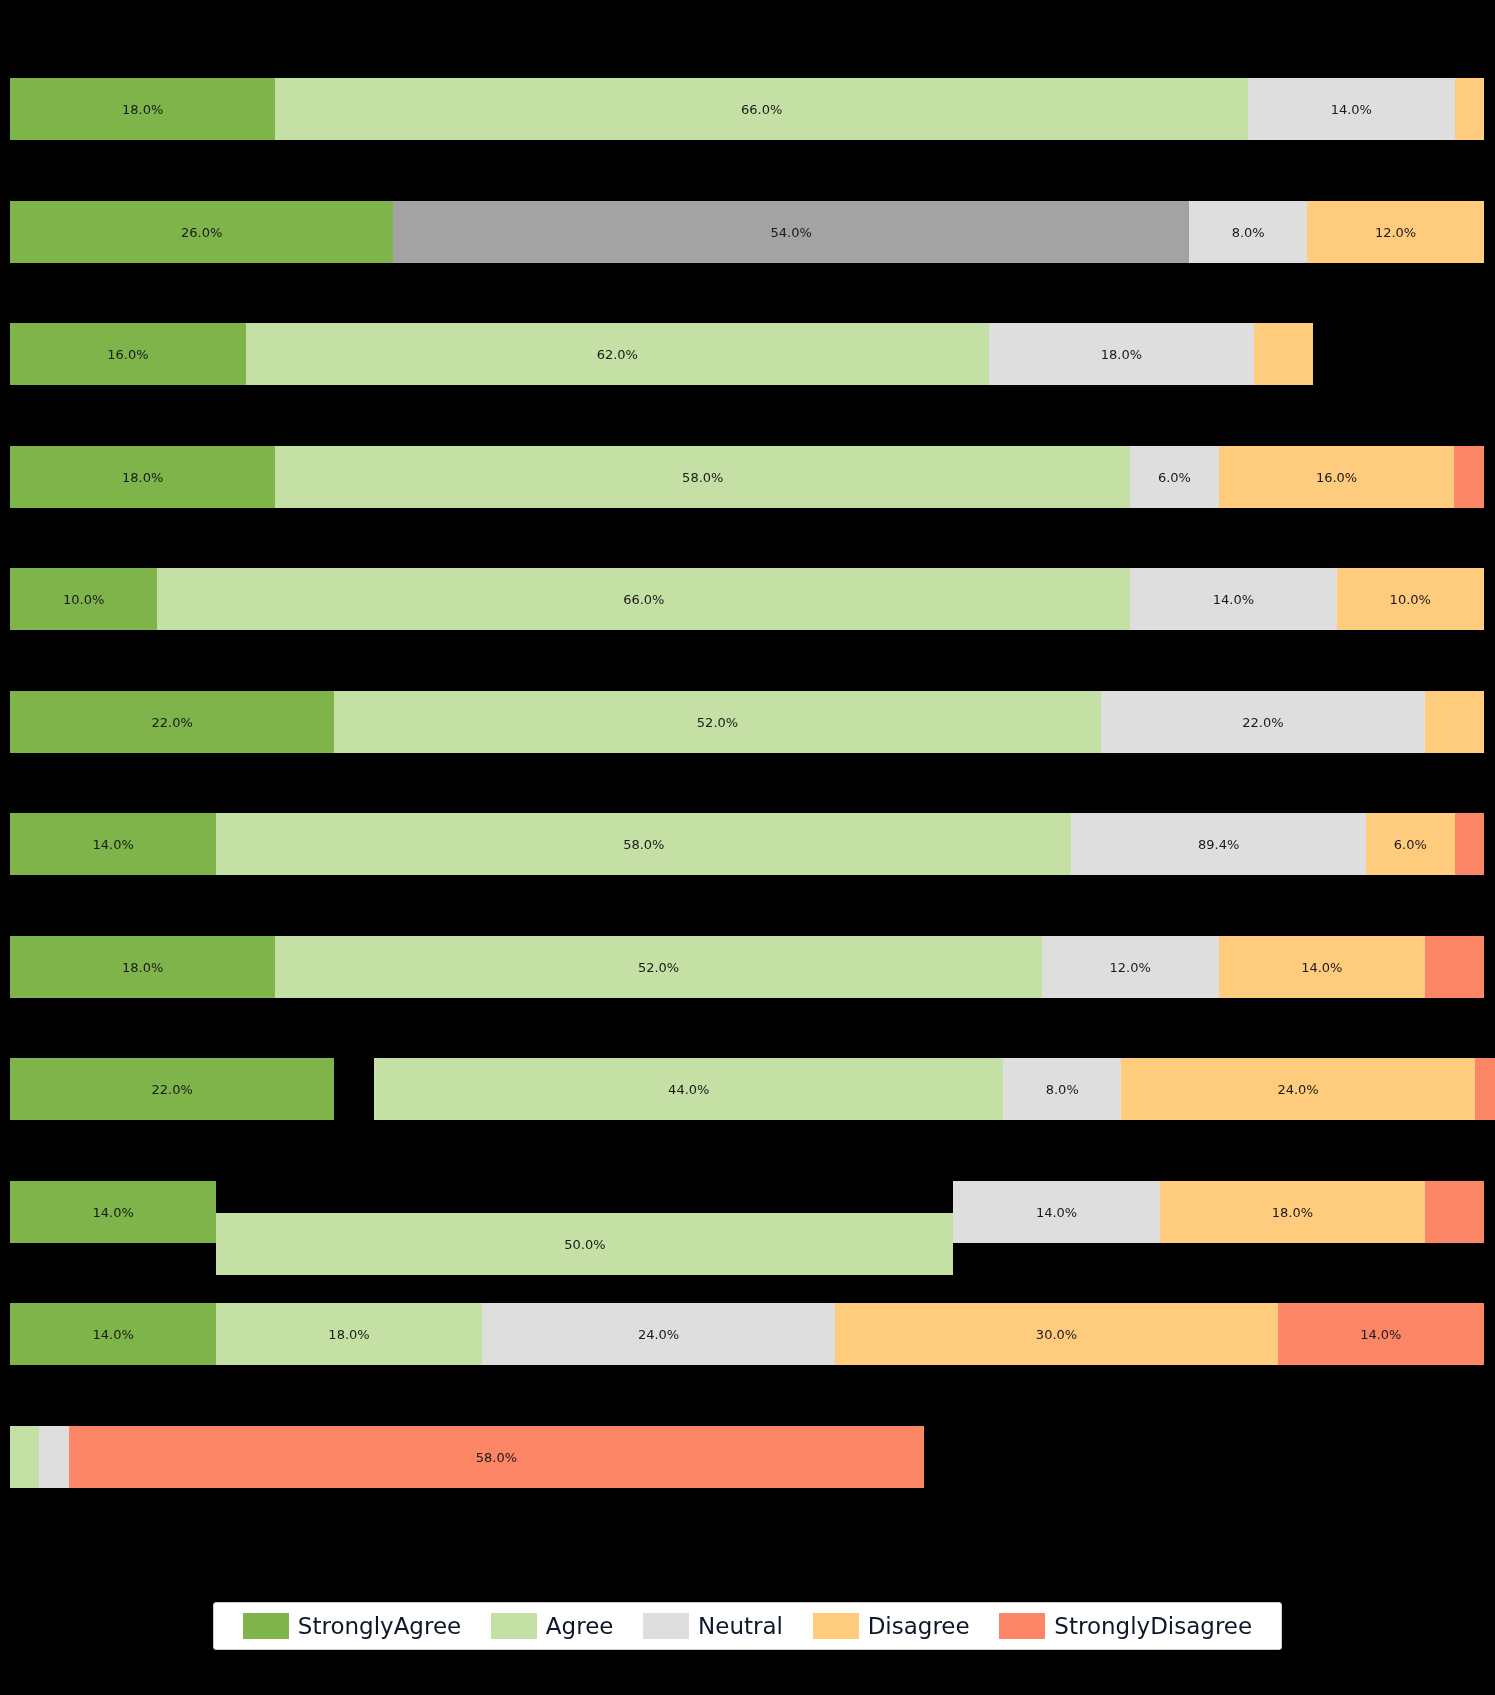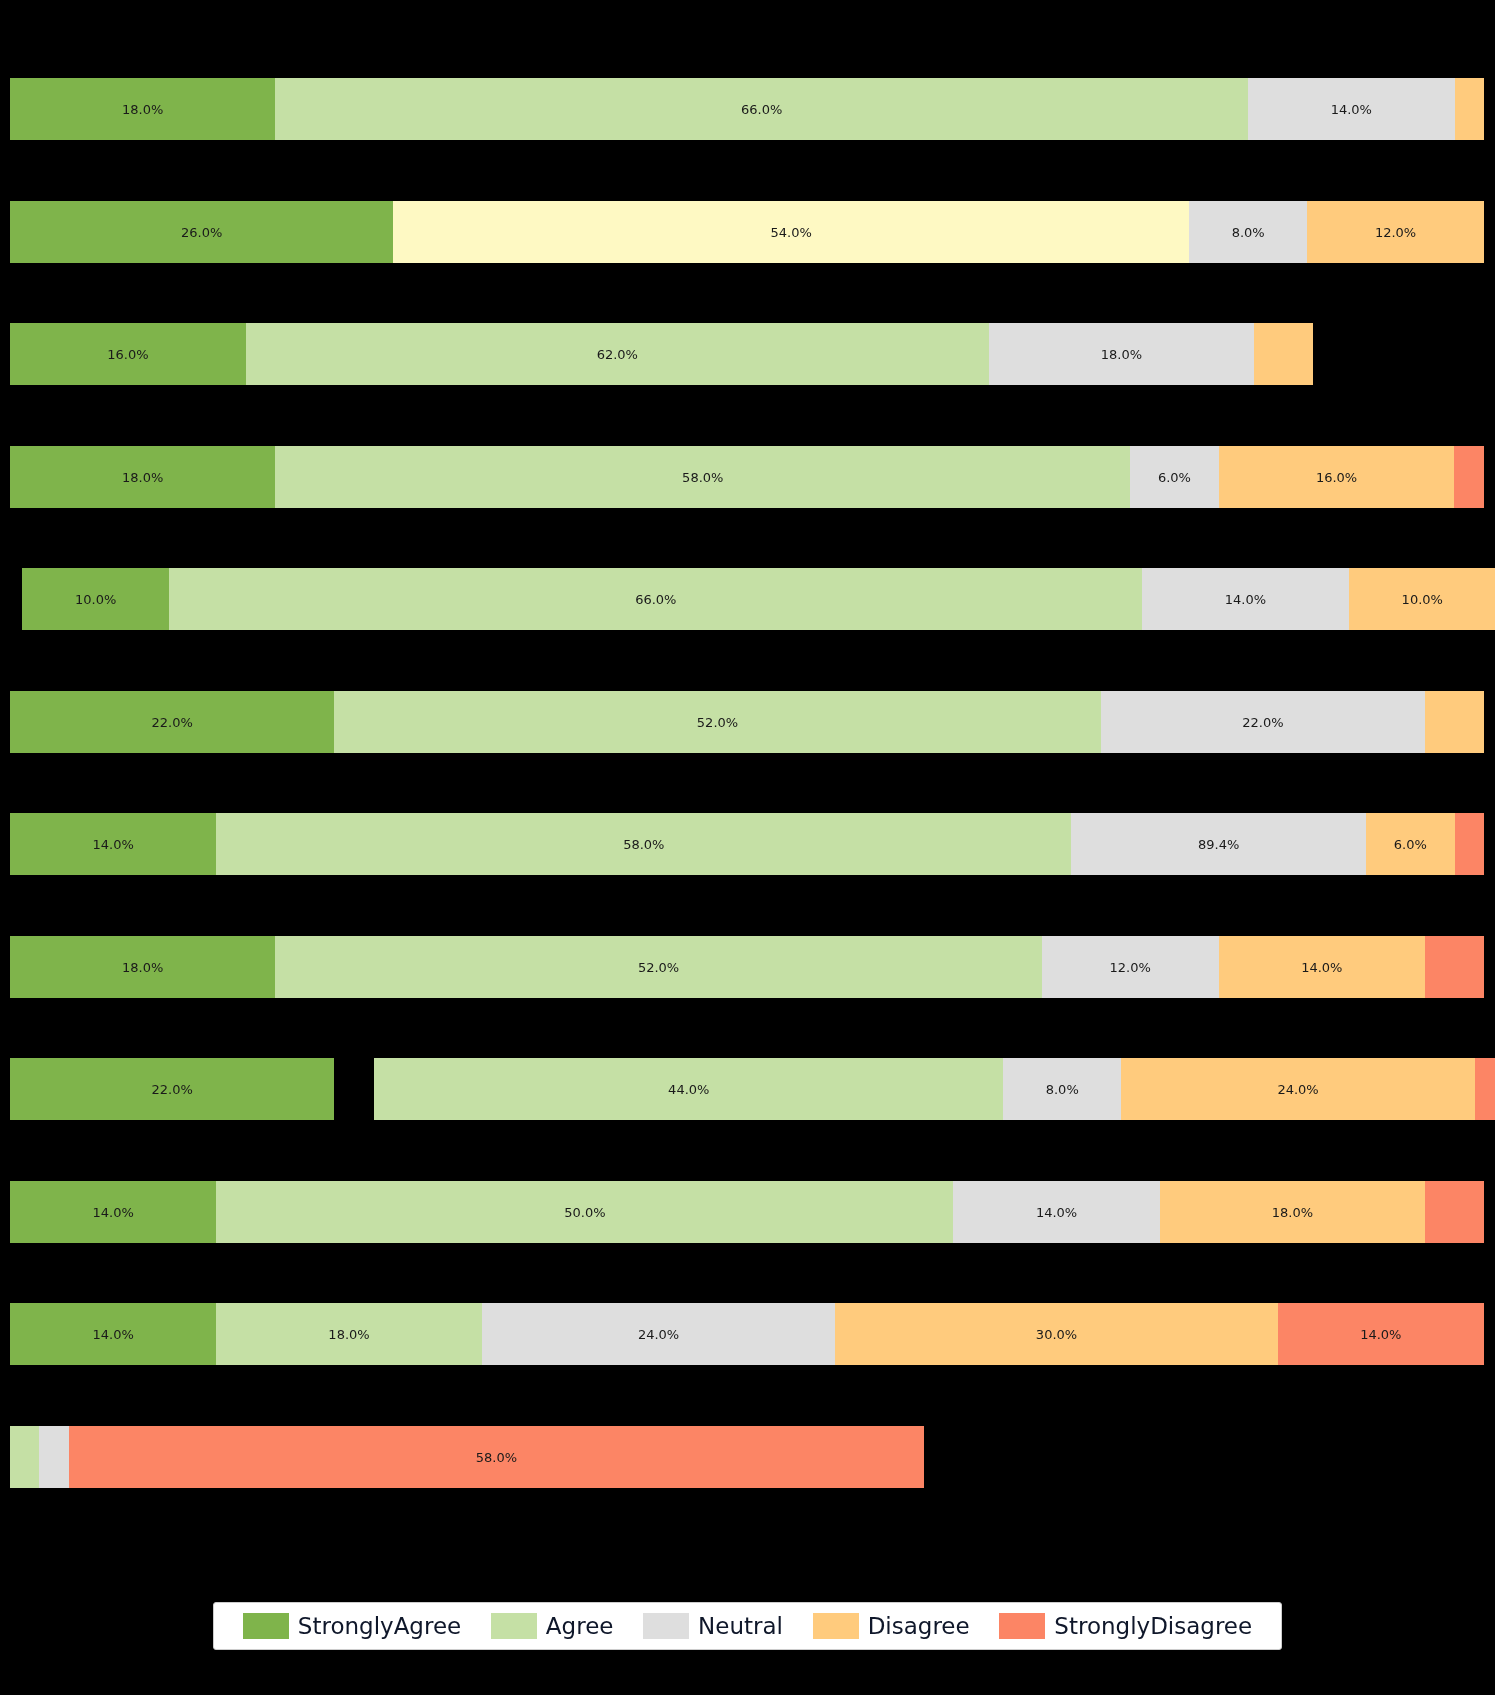--- a/index.html
+++ b/index.html
@@ -87,21 +87,21 @@
       </div>
       <div class="seg" style="width: 206.36px; background: rgb(222, 222, 222);">
         <span class="seg-label">14.0%</span>
       </div>
       <div class="seg" style="width: 29.48px; background: rgb(255, 203, 125);"></div>
     </div>
     <div class="bar-row" style="top: 201px; height: 62px; left: 10px; border-radius: 25px;">
       <div class="seg" style="width: 383.24px; background: rgb(127, 180, 75);">
         <span class="seg-label">26.0%</span>
       </div>
-      <div class="seg" style="width: 795.96px; background: #fef9c3; align-items: center;">
+      <div class="seg" style="width: 795.96px; background: #a3a3a3; align-items: center;">
         <span class="seg-label">54.0%</span>
       </div>
       <div class="seg" style="width: 117.92px; background: rgb(222, 222, 222);">
         <span class="seg-label">8.0%</span>
       </div>
       <div class="seg" style="width: 176.88px; background: rgb(255, 203, 125);">
         <span class="seg-label">12.0%</span>
       </div>
     </div>
     <div class="bar-row" style="top: 323px; height: 62px; left: 10px;">
@@ -124,21 +124,21 @@
         <span class="seg-label">58.0%</span>
       </div>
       <div class="seg" style="width: 88.44px; background: rgb(222, 222, 222);">
         <span class="seg-label">6.0%</span>
       </div>
       <div class="seg" style="width: 235.84px; background: rgb(255, 203, 125);">
         <span class="seg-label">16.0%</span>
       </div>
       <div class="seg" style="width: 29.48px; background: rgb(252, 133, 101);"></div>
     </div>
-    <div class="bar-row" style="top: 568px; height: 62px; left: 10px; margin-left: 12px;">
+    <div class="bar-row" style="top: 568px; height: 62px; left: 10px;">
       <div class="seg" style="width: 147.4px; background: rgb(127, 180, 75);">
         <span class="seg-label">10.0%</span>
       </div>
       <div class="seg" style="width: 972.84px; background: rgb(197, 224, 165);">
         <span class="seg-label">66.0%</span>
       </div>
       <div class="seg" style="width: 206.36px; background: rgb(222, 222, 222);">
         <span class="seg-label">14.0%</span>
       </div>
       <div class="seg" style="width: 147.4px; background: rgb(255, 203, 125);">
@@ -199,21 +199,21 @@
       </div>
       <div class="seg" style="width: 353.76px; background: rgb(255, 203, 125);">
         <span class="seg-label">24.0%</span>
       </div>
       <div class="seg" style="width: 29.48px; background: rgb(252, 133, 101);"></div>
     </div>
     <div class="bar-row" style="top: 1181px; height: 62px; left: 10px;">
       <div class="seg" style="width: 206.36px; background: rgb(127, 180, 75);">
         <span class="seg-label">14.0%</span>
       </div>
-      <div class="seg" style="width: 737px; background: rgb(197, 224, 165);">
+      <div class="seg" style="width: 737px; background: rgb(197, 224, 165); margin-top: 32px;">
         <span class="seg-label">50.0%</span>
       </div>
       <div class="seg" style="width: 206.36px; background: rgb(222, 222, 222);">
         <span class="seg-label">14.0%</span>
       </div>
       <div class="seg" style="width: 265.32px; background: rgb(255, 203, 125);">
         <span class="seg-label">18.0%</span>
       </div>
       <div class="seg" style="width: 58.96px; background: rgb(252, 133, 101);"></div>
     </div>

